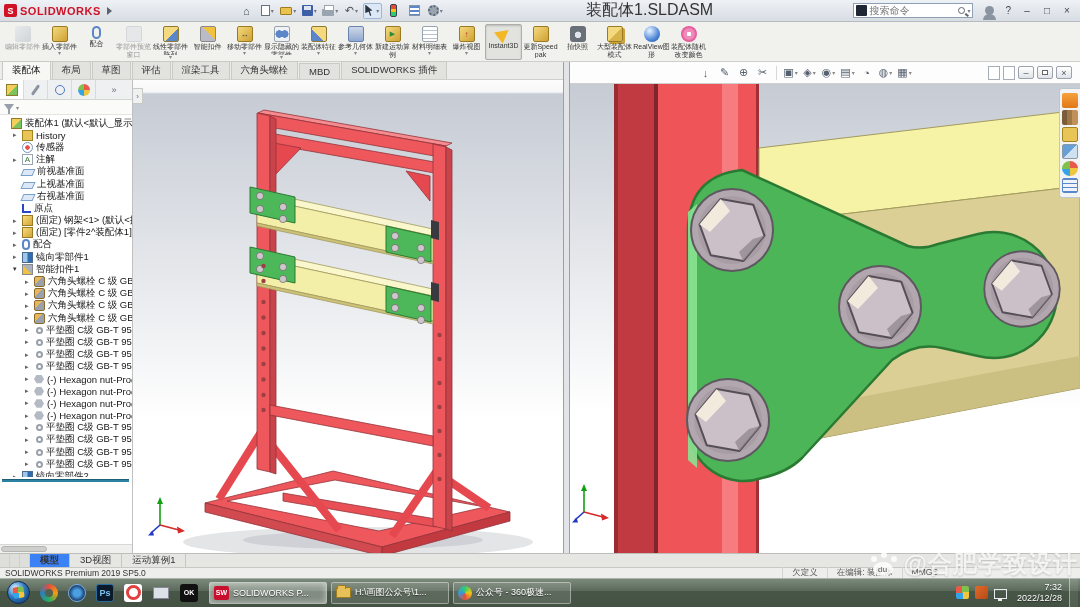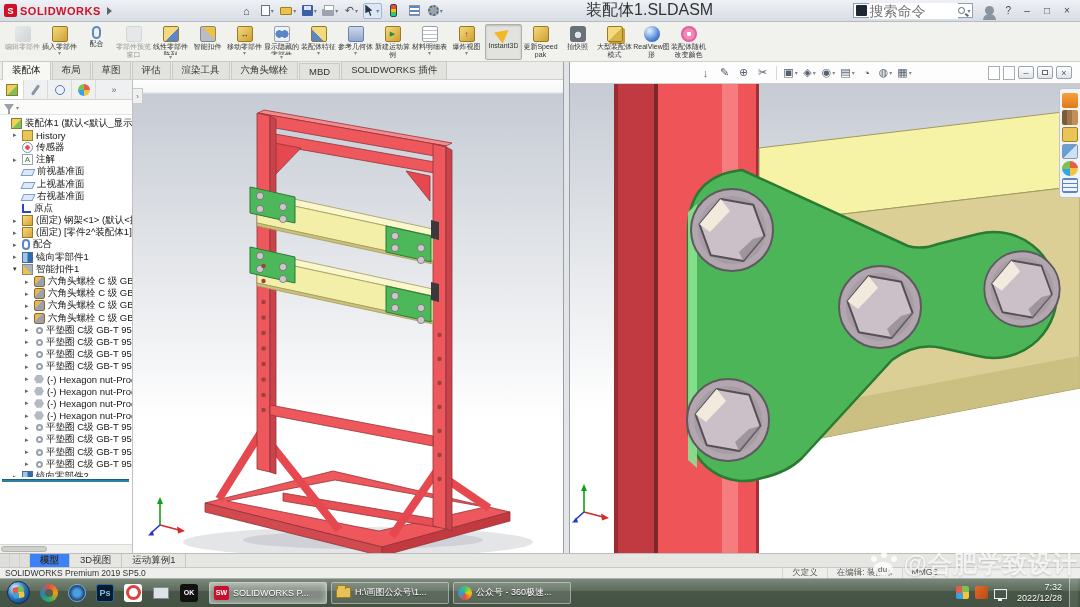--- a/index.html
+++ b/index.html
@@ -21,21 +21,21 @@
   .shp-save::before{content:"";position:absolute;left:2px;top:1px;width:7px;height:4px;background:#dfe6f2;}
   .shp-print{width:12px;height:7px;background:#9aa4ae;border-radius:1px;display:block;position:relative;margin-top:4px;}
   .shp-print::before{content:"";position:absolute;left:2px;top:-4px;width:8px;height:4px;background:#fff;border:1px solid #9aa4ae;}
   .shp-cursor{width:10px;height:12px;background:#2a3442;display:block;clip-path:polygon(0 0,72% 50%,45% 55%,60% 90%,48% 96%,35% 60%,0 70%);}
   .shp-traffic{width:7px;height:13px;border:1.5px solid #39424c;border-radius:2px;background:linear-gradient(180deg,#e74c3c 0 33%,#f1c40f 33% 66%,#2ecc71 66%);display:block;}
   .shp-list{width:11px;height:11px;border:1px solid #8a94a0;background:repeating-linear-gradient(180deg,#5b86c9 0 2px,#fff 2px 4px);display:block;}
   .shp-gear{width:11px;height:11px;border-radius:50%;border:2px dotted #5a6470;background:#9aa4b0;display:block;}
   #doctitle{flex:1;text-align:center;font-size:16px;color:#333;}
   .search{display:flex;align-items:center;width:120px;height:15px;background:#fff;border:1px solid #8fa0b4;margin-right:6px;}
   .sico{width:11px;height:11px;background:#1e2733;margin:0 2px;flex:none;border-radius:1px;}
-  .search input{border:0;outline:0;flex:1;min-width:0;font-size:14px;color:#333;font-family:inherit;}
+  .search input{border:0;outline:0;flex:1;min-width:0;font-size:10px;color:#333;font-family:inherit;}
   .mag{width:7px;height:7px;border:1.5px solid #5a6470;border-radius:50%;position:relative;margin-right:2px;flex:none;}
   .mag::after{content:"";position:absolute;left:6px;top:6px;width:4px;height:1.5px;background:#5a6470;transform:rotate(40deg);}
   .scaret{font-size:6px;color:#778;margin-right:2px;}
   .person{width:9px;height:9px;border-radius:50%;background:#8a94a0;position:relative;margin:0 6px;}
   .person::after{content:"";position:absolute;top:8px;left:-2px;width:13px;height:6px;border-radius:6px 6px 0 0;background:#8a94a0;}
   .helpq{font-size:10px;color:#445;margin:0 5px;}
   .wbt{width:18px;height:15px;display:flex;align-items:center;justify-content:center;font-size:10px;color:#445;margin-left:2px;}
 
   
   #cmdbar{height:40px;background:#f1f1ee;border-bottom:1px solid #cfcfcb;display:flex;align-items:stretch;padding:1px 2px 0 4px;}

